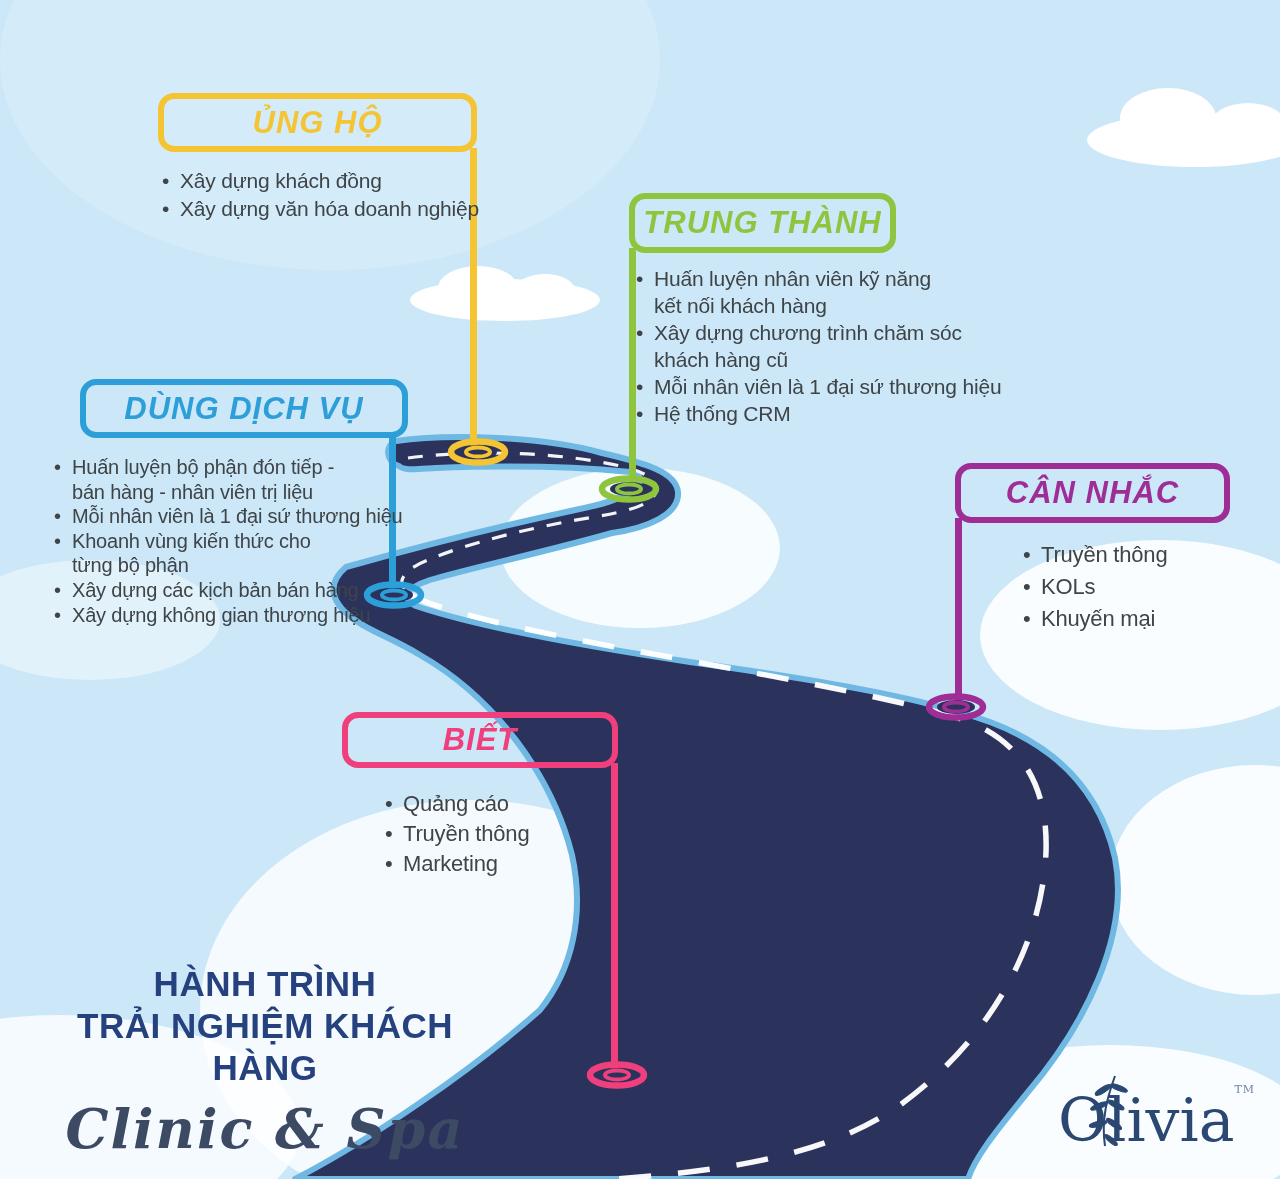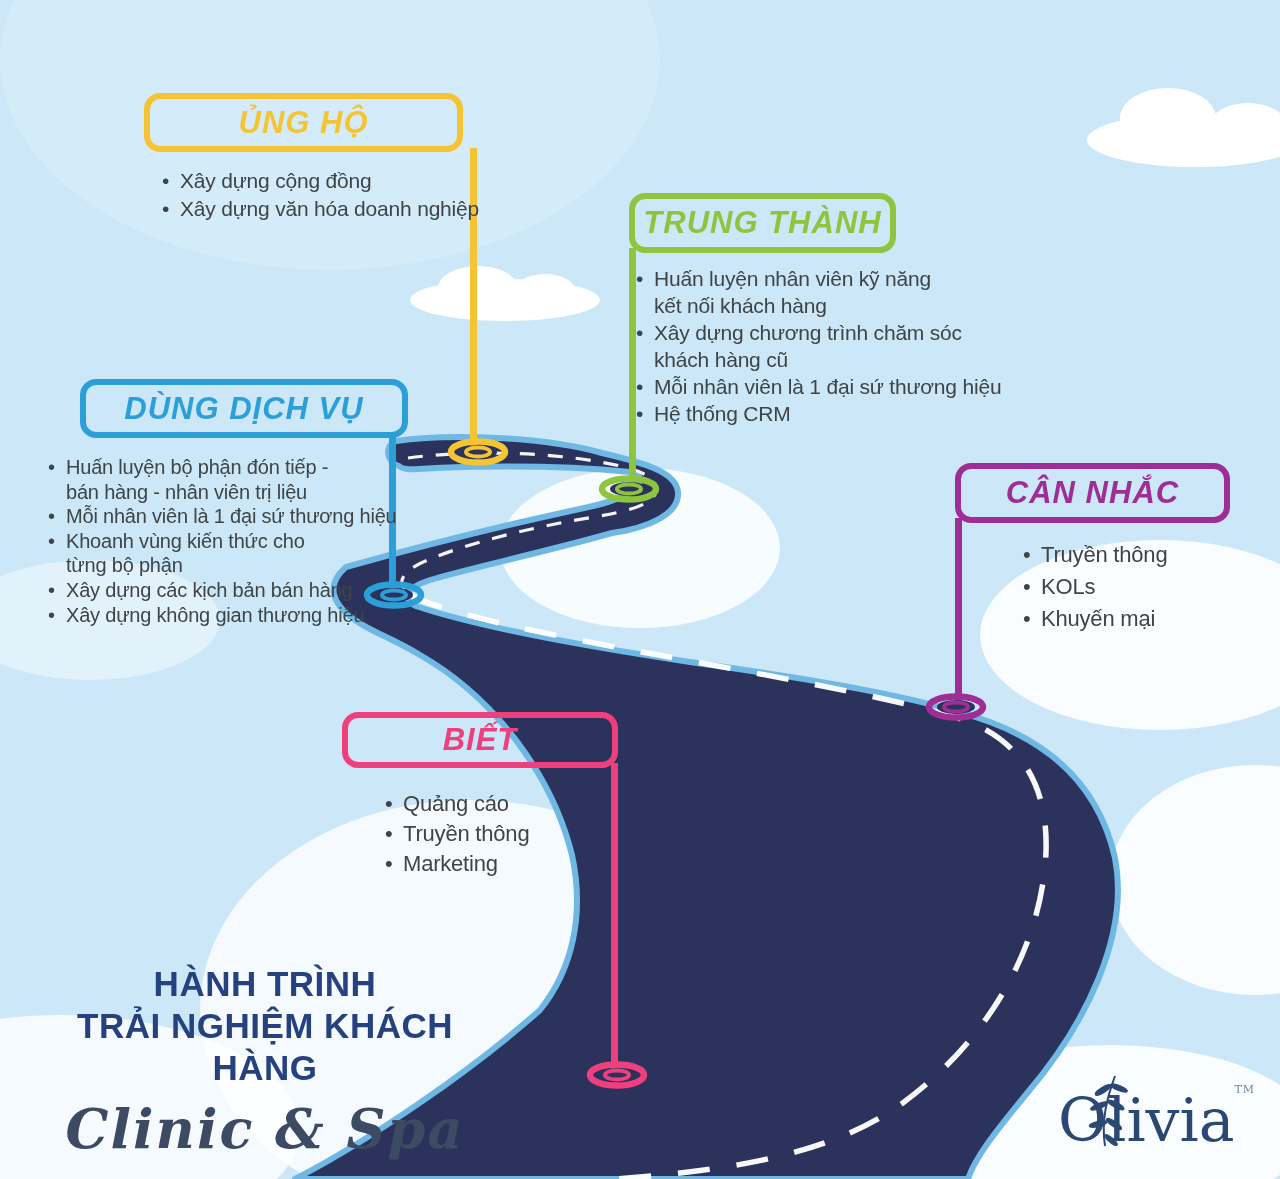--- a/index.html
+++ b/index.html
@@ -16,32 +16,32 @@
     z-index:3;background:transparent;
   }
   .stage-title{
     font-family:"Liberation Sans",sans-serif;font-weight:700;font-style:italic;
     font-size:31px;letter-spacing:1px;color:var(--stage-color);white-space:nowrap;
   }
   #box-biet       {left:342px;top:712px;width:264px;height:44px;}
   #box-cannhac    {left:955px;top:463px;width:263px;height:48px;}
   #box-dungdichvu {left:68px; top:379px;width:316px;height:47px;margin-left:12px;}
   #box-trungthanh {left:629px;top:193px;width:255px;height:48px;}
-  #box-ungho      {left:144px;top:93px; width:307px;height:47px;}
+  #box-ungho      {left:158px;top:93px; width:307px;height:47px;}
 
   
   .stage-list{
     position:absolute;margin:0;padding:0;list-style:none;color:#3F4447;z-index:3;
     letter-spacing:-0.2px;
   }
   .stage-list li{white-space:pre-line;position:relative;padding-left:18px;}
   .stage-list li::before{content:"\2022";position:absolute;left:0;top:0;color:#3F4447;}
   #list-biet      {left:385px; top:789px;width:250px;font-size:22px;line-height:30px;}
   #list-cannhac   {left:1023px;top:539px;width:235px;font-size:22px;line-height:32px;}
-  #list-dungdichvu{left:48px;  top:455px;width:355px;font-size:20px;line-height:24.6px;}
+  #list-dungdichvu{left:54px;  top:455px;width:355px;font-size:20px;line-height:24.6px;}
   #list-trungthanh{left:636px; top:265px;width:390px;font-size:21px;line-height:27px;}
   #list-ungho     {left:162px; top:167px;width:340px;font-size:21px;line-height:27.5px;}
 
   
   #main-title{position:absolute;left:30px;top:963px;width:470px;text-align:center;
     color:#25417E;z-index:3;}
   .title-line{font-weight:700;font-size:35px;line-height:42px;letter-spacing:0.5px;}
   #title-script{
     font-family:"DejaVu Serif",serif;font-style:italic;font-weight:700;
     font-size:54px;line-height:60px;color:#3D4A63;margin-top:10px;letter-spacing:2px;
@@ -184,21 +184,21 @@
     </ul>
   <ul class="stage-list" id="list-trungthanh">
       <li>Huấn luyện nhân viên kỹ năng
 kết nối khách hàng</li>
       <li>Xây dựng chương trình chăm sóc
 khách hàng cũ</li>
       <li>Mỗi nhân viên là 1 đại sứ thương hiệu</li>
       <li>Hệ thống CRM</li>
     </ul>
   <ul class="stage-list" id="list-ungho">
-      <li>Xây dựng cộng đồng</li>
+      <li>Xây dựng khách đồng</li>
       <li>Xây dựng văn hóa doanh nghiệp</li>
     </ul>
 
   <div id="main-title">
     <div class="title-line">HÀNH TRÌNH</div>
     <div class="title-line">TRẢI NGHIỆM KHÁCH HÀNG</div>
     <div id="title-script">Clinic &amp; Spa</div>
   </div>
 
   <div id="brand"><span>Olivia</span><sup>TM</sup></div>

